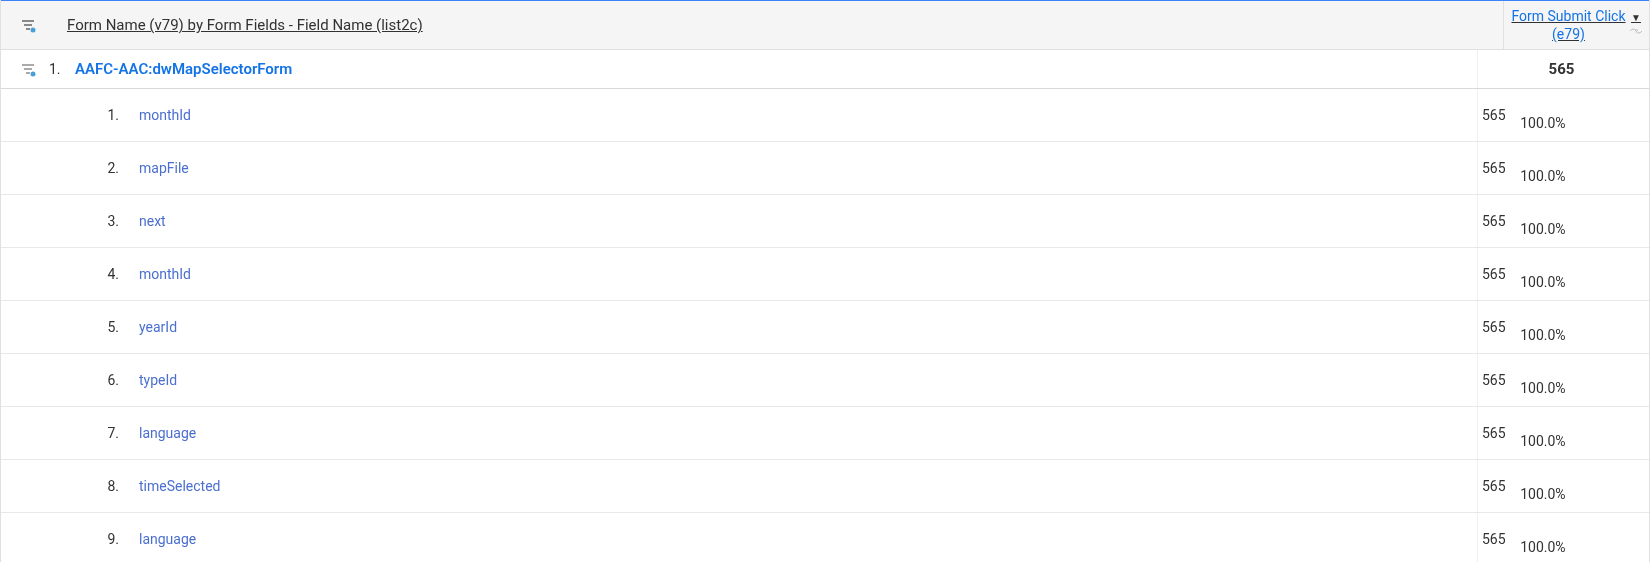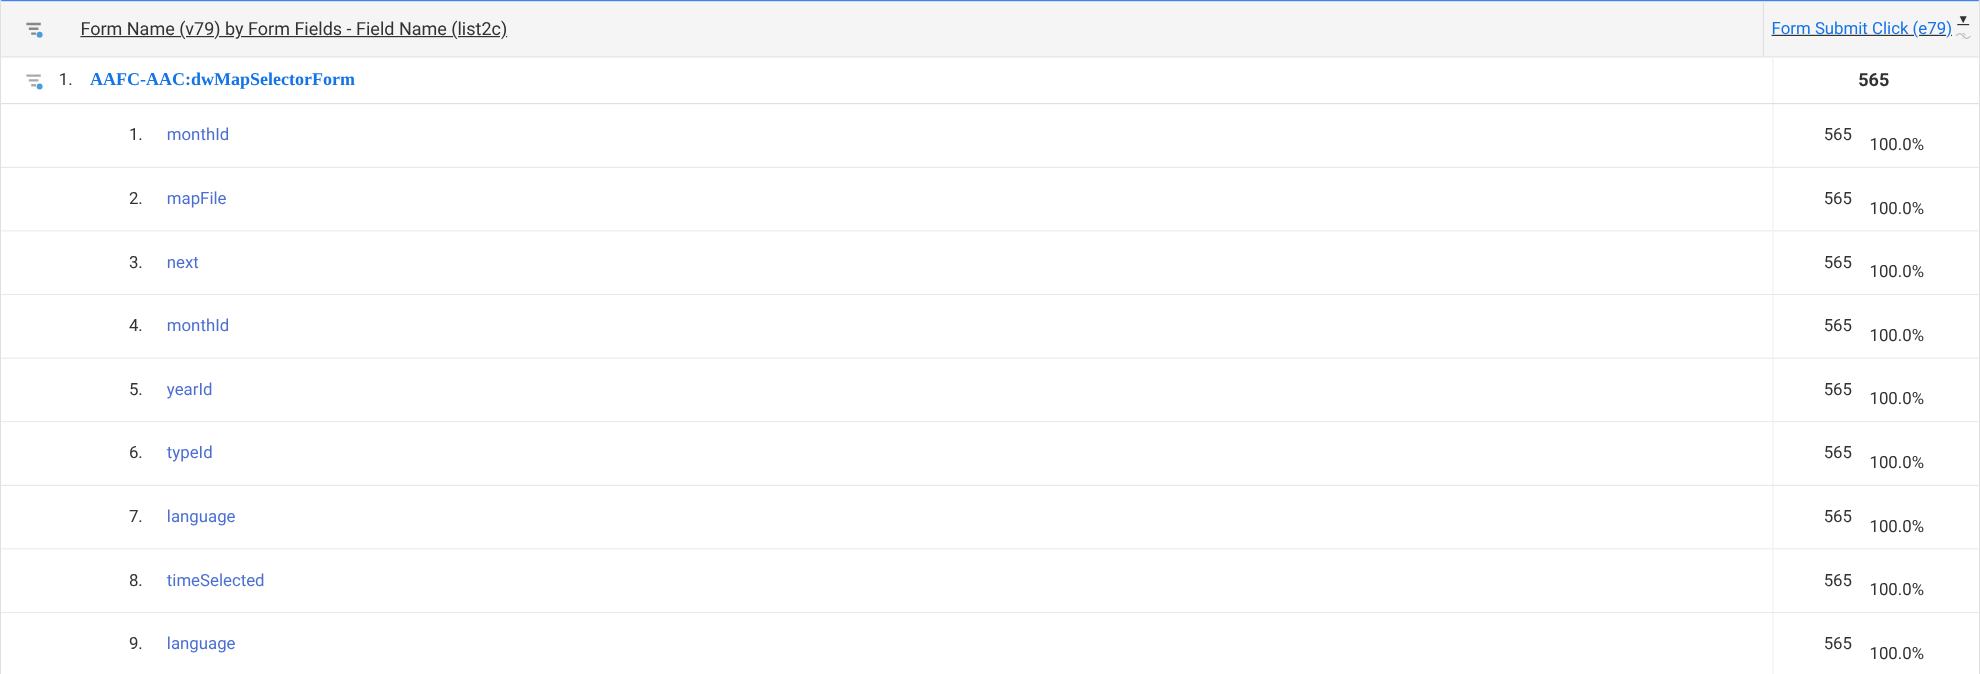--- a/index.html
+++ b/index.html
@@ -43,21 +43,21 @@
       height: 16px;
       position: relative;
     }
     .header-title {
       flex: 1;
       font-size: 15px;
       color: #323232;
       padding-left: 18px;
     }
     .header-right {
-      width: 180px;
+      width: 146px;
       border-left: 1px solid #e0e0e0;
       display: flex;
       align-items: center;
       justify-content: center;
       padding: 6px 4px;
       position: relative;
     }
     .metric-label {
       color: #1473e6;
       font-size: 14px;
@@ -111,40 +111,39 @@
     .parent-number {
       font-size: 14px;
       color: #323232;
       width: 20px;
     }
     .parent-name {
       color: #1473e6;
       font-weight: 600;
       font-size: 15px;
       padding-left: 6px;
-      font-family: Liberation Serif, serif;
     }
     .child-number {
       width: 44px;
       text-align: right;
       font-size: 14px;
       color: #323232;
       margin-left: 68px;
     }
     .child-name {
       color: #4b6fd0;
       font-size: 14px;
       padding-left: 20px;
     }
     .row-right {
       width: 172px;
       border-left: 1px solid #f0f0f0;
       display: flex;
       align-items: center;
-      justify-content: center;
+      justify-content: flex-start;
       padding: 10px 8px 10px 4px;
     }
     .parent-value {
       font-weight: 700;
       font-size: 15px;
       text-align: center;
       width: 100%;
     }
     .child-value {
       font-size: 14px;

